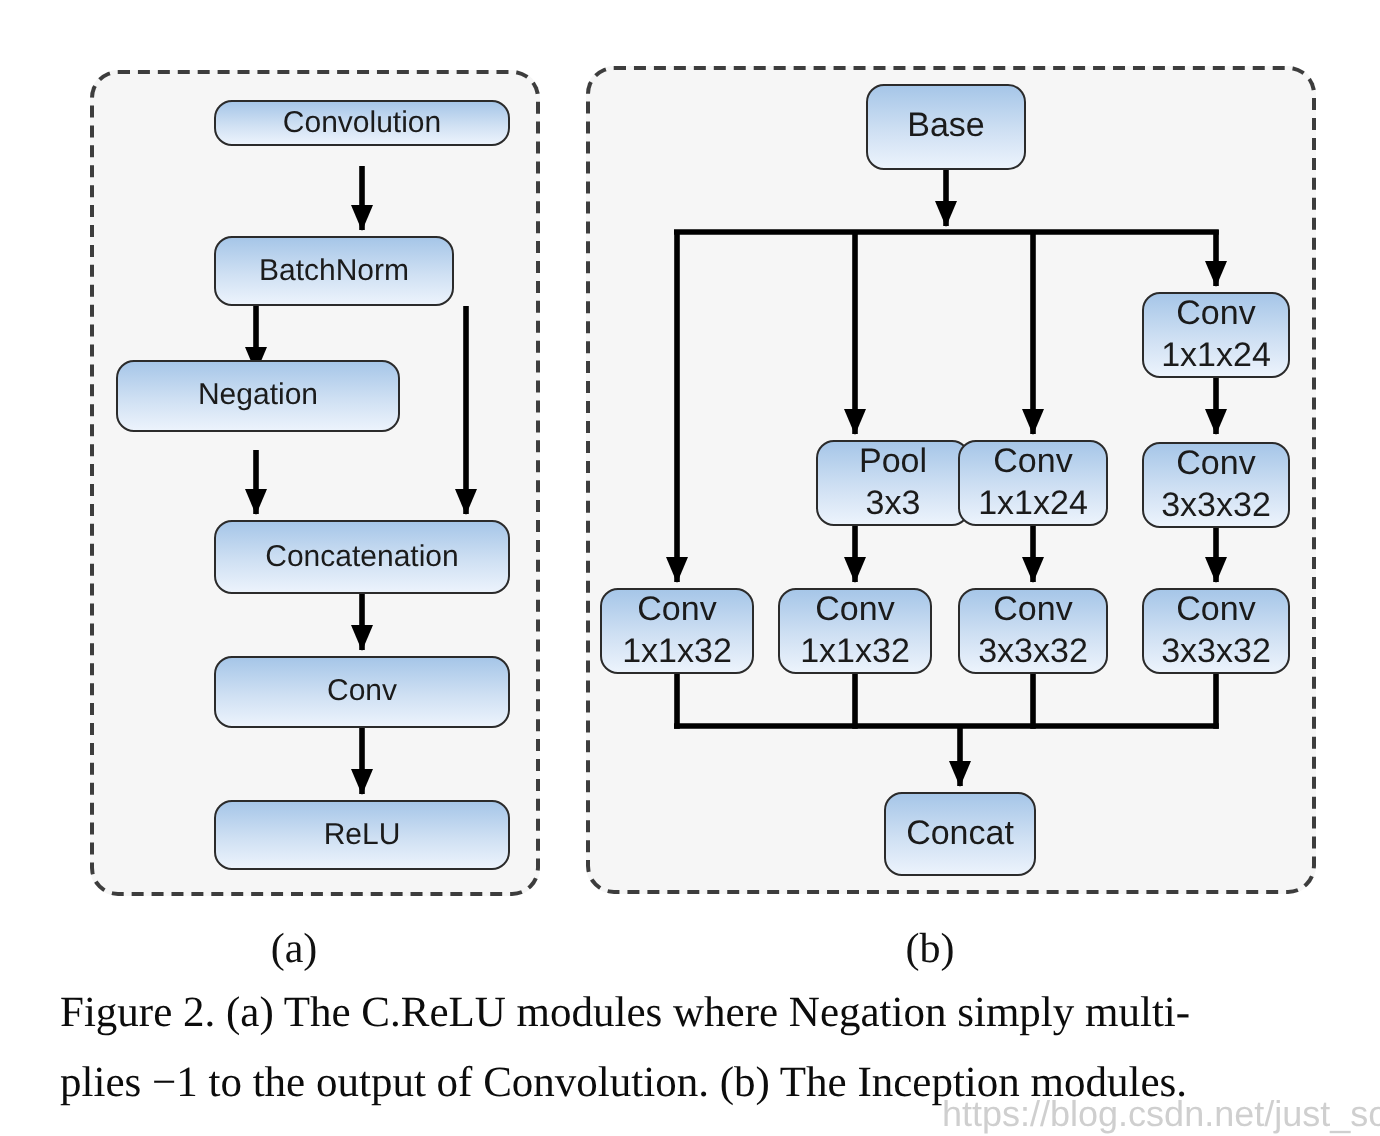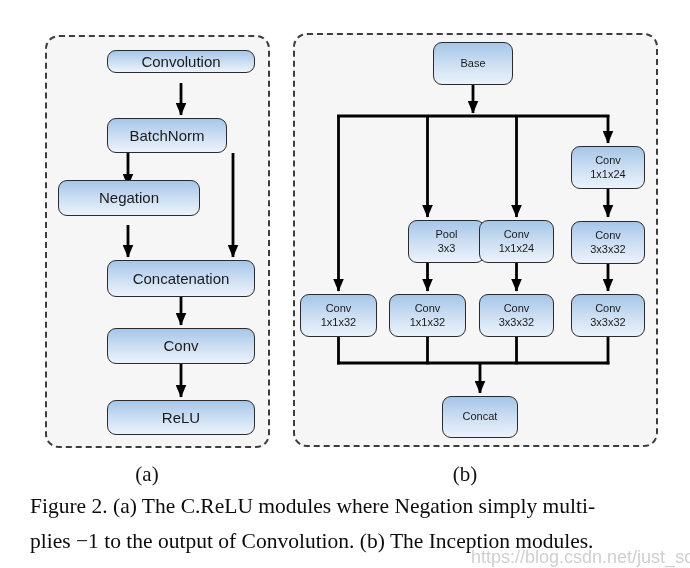--- a/index.html
+++ b/index.html
@@ -28,21 +28,21 @@
       var(--node-top, #a6c6e8) 0%,
       #cfe0f3 55%,
       var(--node-bottom, #ecf3fc) 100%);
     display: flex; flex-direction: column;
     align-items: center; justify-content: center;
     color: #1b1b1b;
     text-align: center;
     line-height: 1.2;
   }
   .node-a { font-size: 15px; }
-  .node-b { font-size: 11px; align-items: center; }
+  .node-b { font-size: 17px; align-items: center; }
   #edges { position: absolute; left: 0; top: 0; width: 690px; height: 568px; }
   #edges line { stroke: var(--edge-color, #000000); stroke-width: 2.8px; }
   .panel-label {
     position: absolute;
     font-family: "Liberation Serif", serif;
     font-size: 21px; color: #111111;
     width: 60px; text-align: center;
   }
   #label-a { left: 117px; top: 462px; }
   #label-b { left: 435px; top: 462px; }

